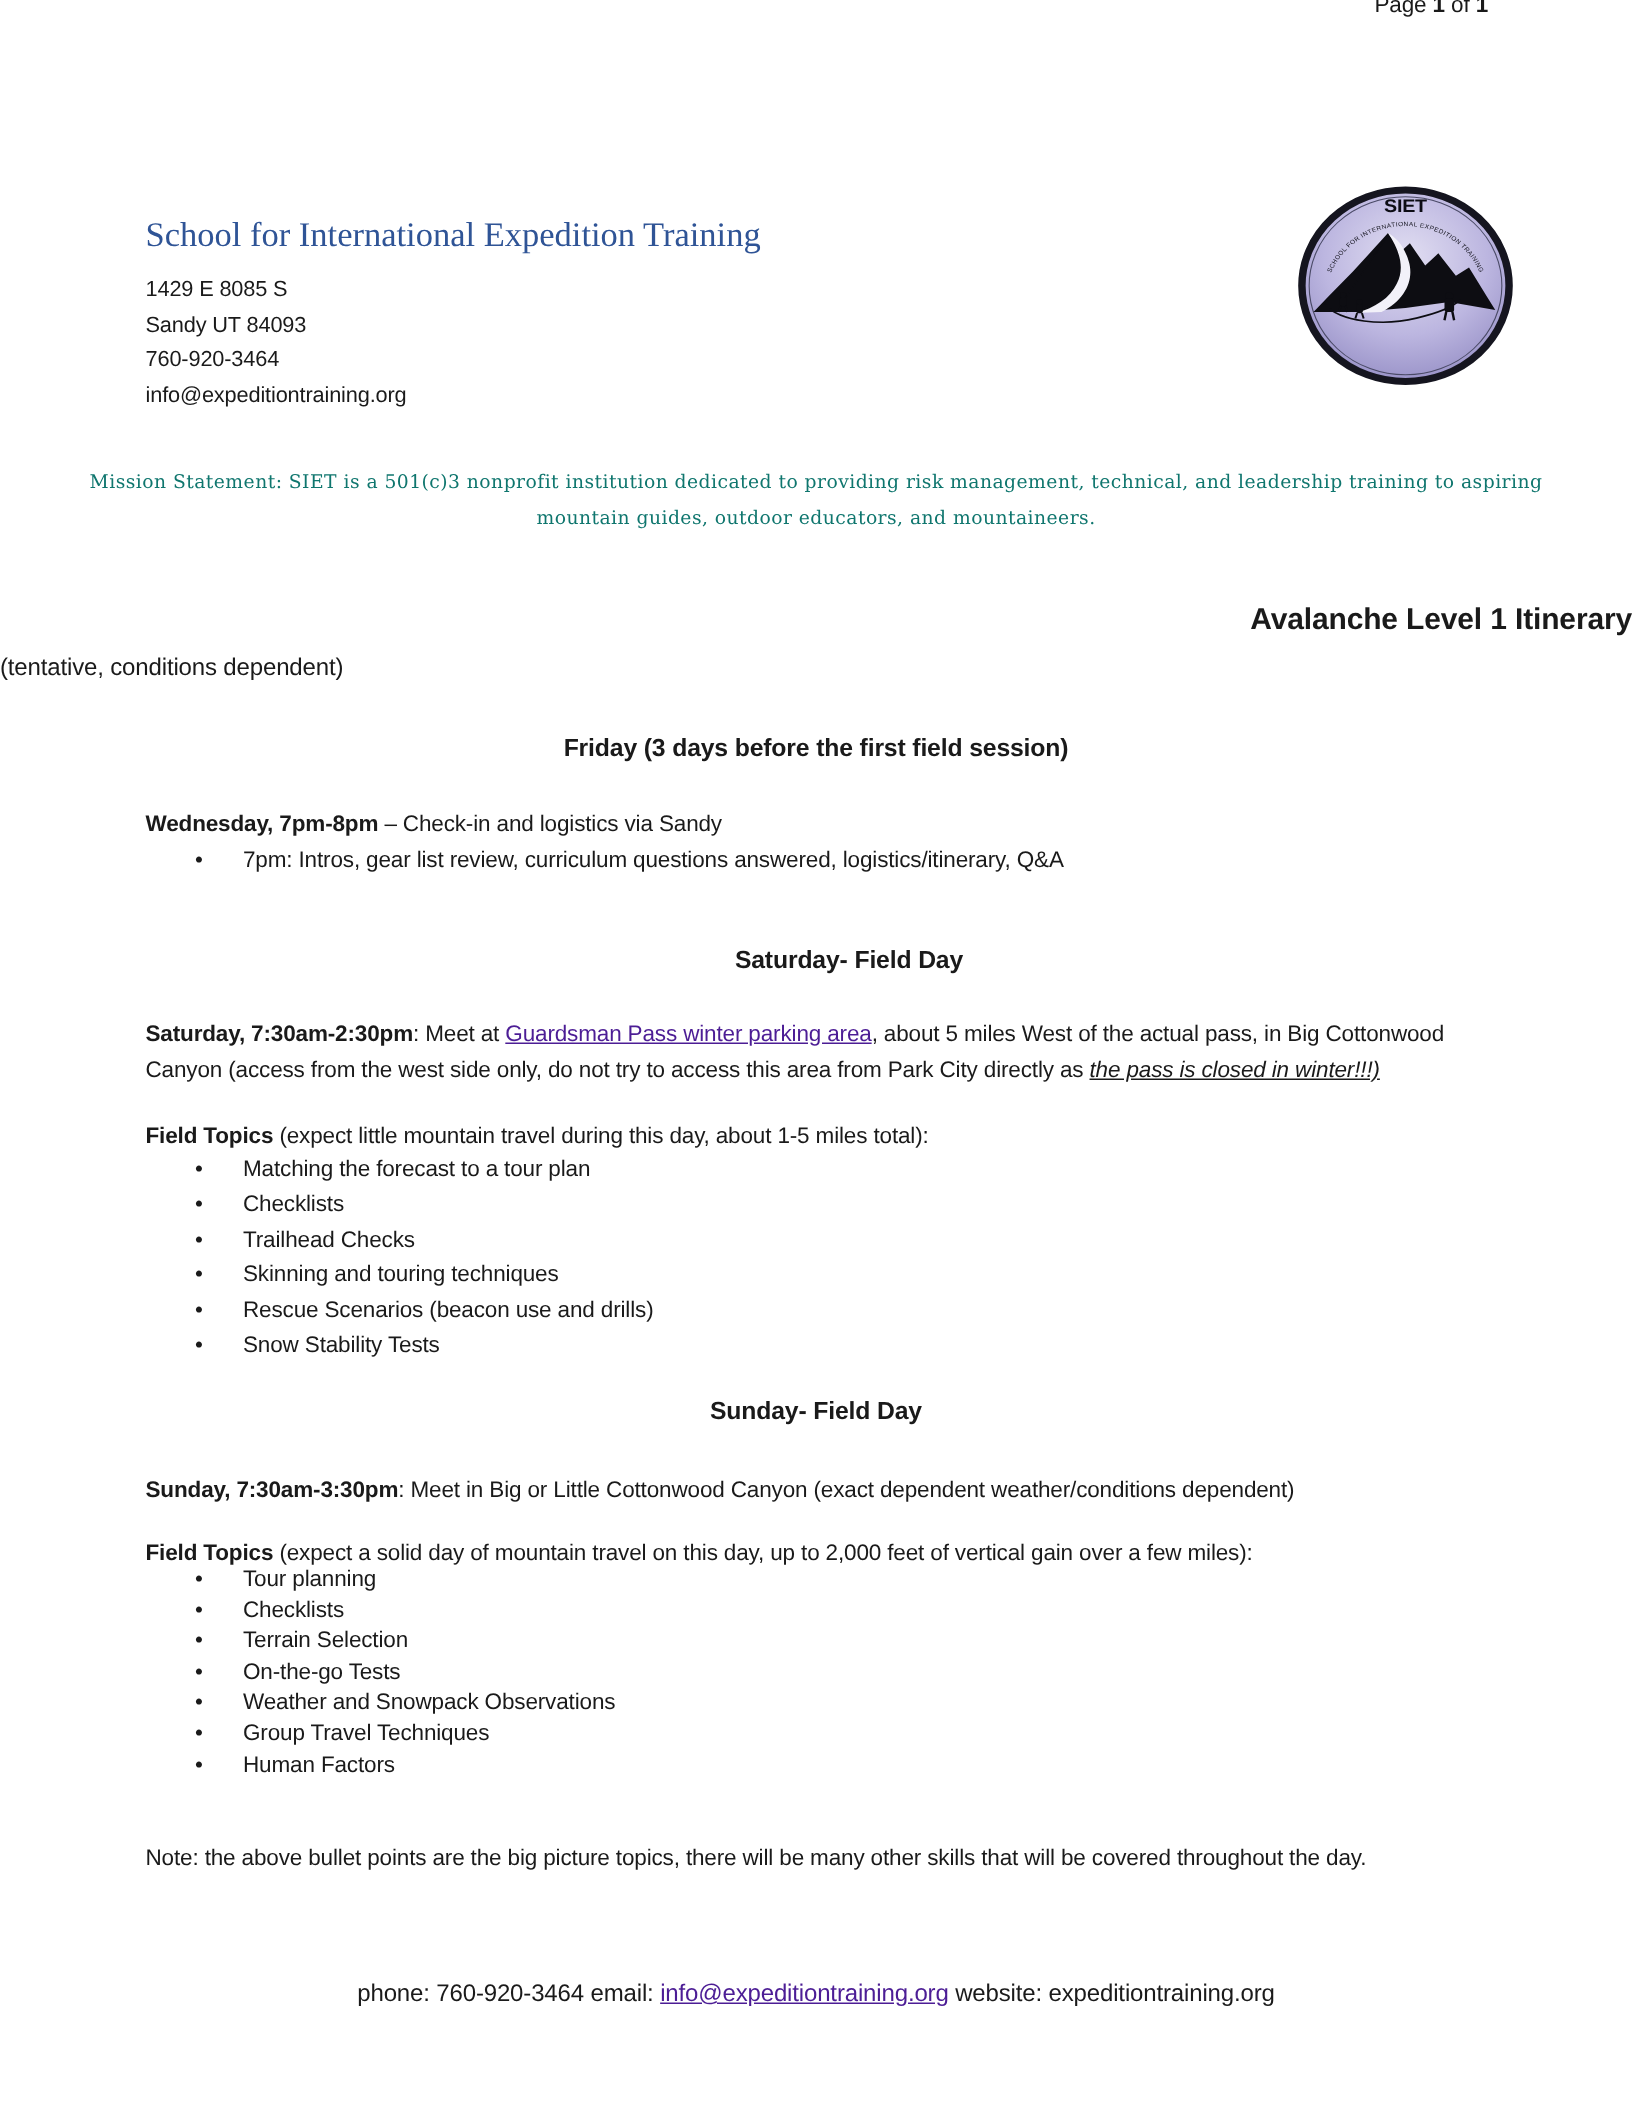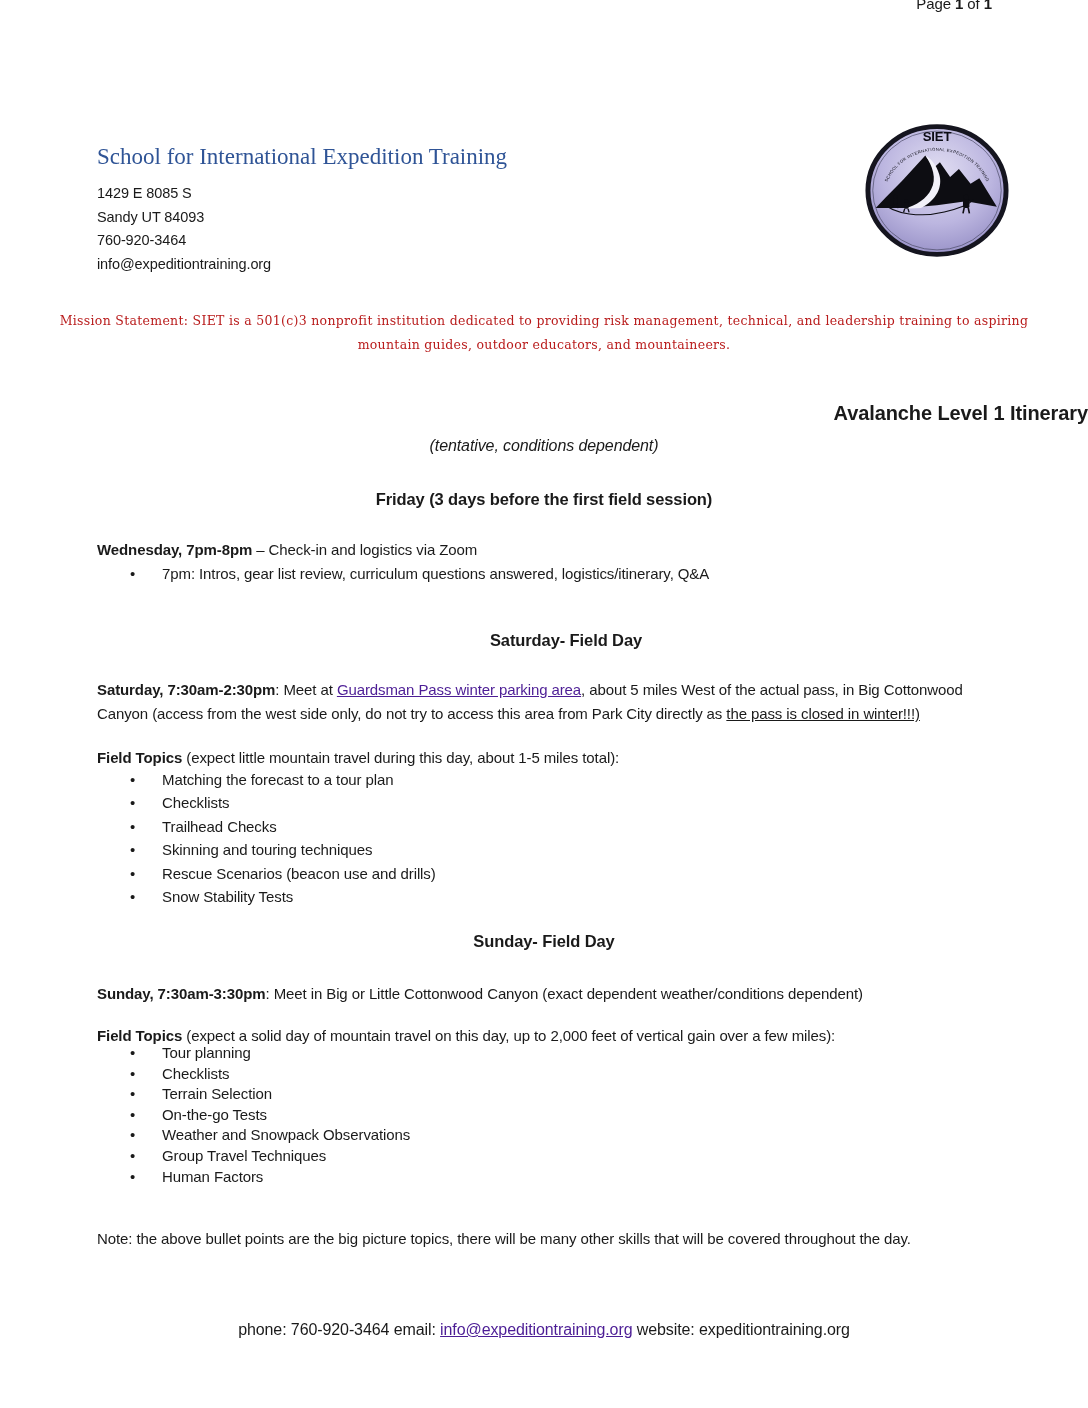--- a/index.html
+++ b/index.html
@@ -22,24 +22,24 @@
   .org-name{
     margin:0;font-family:"Liberation Serif",serif;font-weight:normal;
     font-size:23px;line-height:30px;color:#2F5496;letter-spacing:0;
   }
   .org-address{margin-top:10px;font-size:14.5px;line-height:23.6px;color:#1a1a1a;}
   .logo{left:864px;top:123px;width:146px;height:135px;}
   .logo svg{display:block;width:100%;height:100%;}
   .mission{
     left:0;right:0;top:309px;text-align:center;
     font-family:"DejaVu Serif",serif;font-size:12.5px;line-height:24px;
-    letter-spacing:0.3px;color:#b91c1c;
+    letter-spacing:0.3px;color:#0f766e;
   }
   .doc-title{left:0;right:0;top:402px;text-align:right;font-size:20px;font-weight:bold;}
-  .doc-subtitle{left:0;right:0;top:437px;text-align:center;font-size:16px;font-style:italic;}
+  .doc-subtitle{left:0;right:0;top:437px;font-size:16px;}
   .day-heading{left:0;right:0;text-align:center;font-size:16.5px;font-weight:bold;}
   .wed-heading{top:490px;}
   .sat-heading{top:631px;margin-left:44px;}
   .sun-heading{top:932px;}
   .body-text{left:97px;width:894px;font-size:15px;line-height:24px;}
   .wed-time{top:538px;}
   .sat-para{top:678px;}
   .sat-topics{top:746px;}
   .sun-para{top:982px;}
   .sun-topics{top:1024px;}
@@ -47,21 +47,21 @@
   .bold{font-weight:bold;}
   .doc-list{left:97px;width:894px;margin:0;padding:0;list-style:none;font-size:15px;}
   .doc-list li{position:relative;padding-left:65px;}
   .doc-list li::before{content:"\2022";position:absolute;left:33px;}
   .wed-list{top:562px;}
   .wed-list li,.sat-list li{line-height:23.4px;}
   .sat-list{top:768px;}
   .sun-list{top:1043px;}
   .sun-list li{line-height:20.6px;}
   a.link{color:#4c1d95;text-decoration:underline;cursor:pointer;}
-  .warn-underline{text-decoration:underline;}
+  .warn-underline{text-decoration:underline;font-style:italic;}
   .footer{left:0;right:0;top:1319px;text-align:center;font-size:16px;line-height:22px;}
 </style>
 </head>
 <body>
 
 <div class="page">
 
   <div class="abs page-number"><span>Page </span><b>1</b><span> of </span><b>1</b></div>
 
   <div class="abs org-block">
@@ -114,21 +114,21 @@
 
   <div class="abs mission">
     <div>Mission Statement: SIET is a 501(c)3 nonprofit institution dedicated to providing risk management, technical, and leadership training to aspiring</div>
     <div>mountain guides, outdoor educators, and mountaineers.</div>
   </div>
 
   <div class="abs doc-title">Avalanche Level 1 Itinerary</div>
   <div class="abs doc-subtitle">(tentative, conditions dependent)</div>
 
   <div class="abs day-heading wed-heading">Friday (3 days before the first field session)</div>
-  <div class="abs body-text wed-time"><span class="bold">Wednesday, 7pm-8pm</span><span> – Check-in and logistics via Zoom</span></div>
+  <div class="abs body-text wed-time"><span class="bold">Wednesday, 7pm-8pm</span><span> – Check-in and logistics via Sandy</span></div>
   <ul class="abs doc-list wed-list">
     <li>7pm: Intros, gear list review, curriculum questions answered, logistics/itinerary, Q&amp;A</li>
   </ul>
 
   <div class="abs day-heading sat-heading">Saturday- Field Day</div>
   <div class="abs body-text sat-para"><span class="bold">Saturday, 7:30am-2:30pm</span><span>: Meet at </span><a class="link">Guardsman Pass winter parking area</a><span>, about 5 miles West of the actual pass, in Big Cottonwood Canyon (access from the west side only, do not try to access this area from Park City directly as </span><span class="warn-underline">the pass is closed in winter!!!)</span></div>
   <div class="abs body-text sat-topics"><span class="bold">Field Topics</span><span> (expect little mountain travel during this day, about 1-5 miles total):</span></div>
   <ul class="abs doc-list sat-list">
     <li>Matching the forecast to a tour plan</li>
     <li>Checklists</li>

